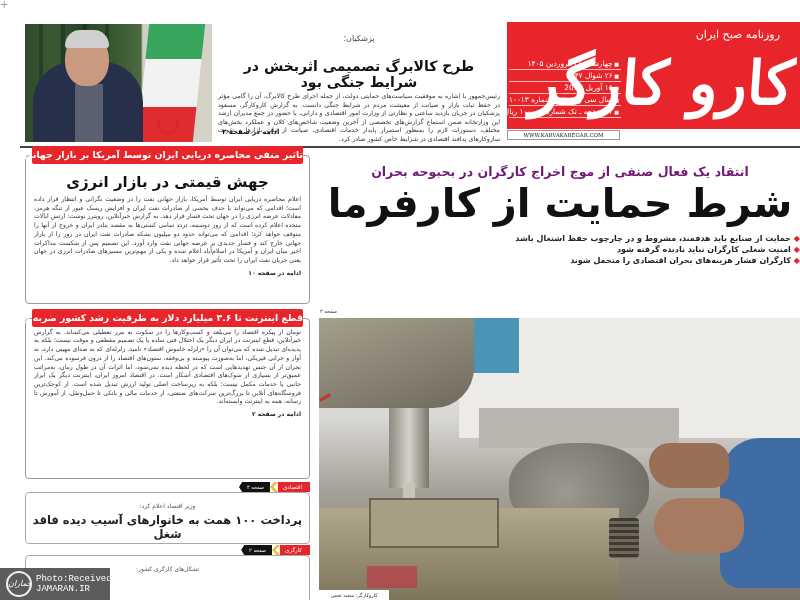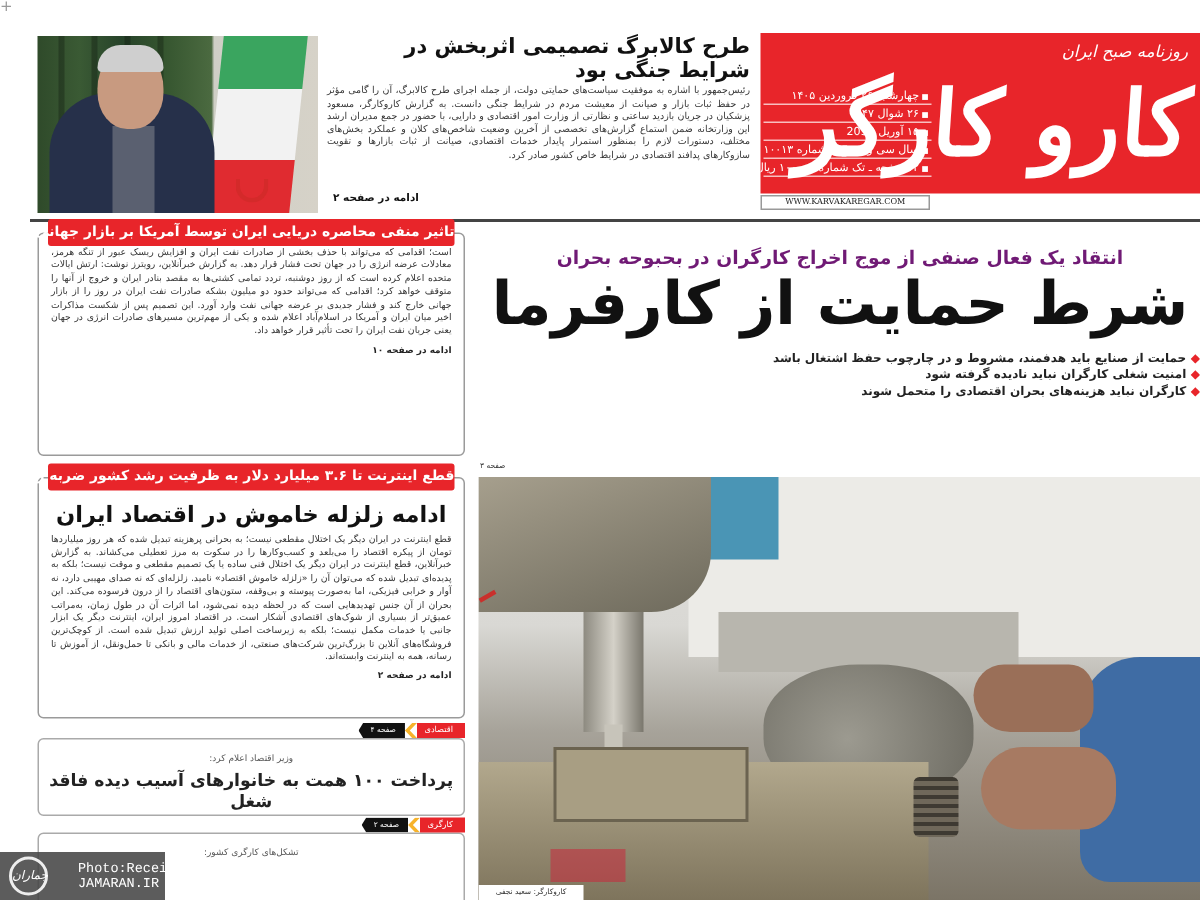--- a/index.html
+++ b/index.html
@@ -15,27 +15,27 @@
   .top-photo .flag { position: absolute; left: 118px; top: 0; width: 56px; height: 118px;
     background: linear-gradient(180deg, #3aa55f 0%, #3aa55f 30%, #f2f2f2 30%, #f2f2f2 70%, #e02b30 70%); transform: skewX(-6deg); }
   .top-photo .emblem { position: absolute; left: 132px; top: 95px; width: 22px; height: 16px; border: 3px solid #d42a2a; border-top: none; border-radius: 0 0 12px 12px; }
   .top-photo .person { position: absolute; left: 8px; top: 38px; width: 110px; height: 90px; background: #26304a; border-radius: 40px 40px 0 0; }
   .top-photo .shirt { position: absolute; left: 50px; top: 60px; width: 28px; height: 60px; background: #5a6070; }
   .top-photo .head { position: absolute; left: 40px; top: 8px; width: 44px; height: 54px; background: #c89a80; border-radius: 50% 50% 45% 45%; }
   .top-photo .hair { position: absolute; left: 40px; top: 6px; width: 44px; height: 18px; background: #cfcfcf; border-radius: 22px 22px 4px 4px; }
 
   .top-story { position: absolute; left: 218px; top: 22px; width: 282px; height: 120px; direction: rtl; text-align: right; }
   .top-story .kicker { font-size: 8px; color: #444; text-align: center; margin-top: 12px; }
-  .top-story .headline { font-size: 14px; font-weight: bold; margin: 1px 0 2px; letter-spacing: -0.2px; }
+  .top-story .headline { font-size: 14px; font-weight: bold; text-align: center; margin: 15px 0 2px; letter-spacing: -0.2px; }
   .top-story .body { font-size: 6.3px; line-height: 8.6px; color: #333; text-align: justify; }
   .top-story .cont { position: absolute; left: 4px; bottom: 6px; font-size: 7px; font-weight: bold; direction: rtl; }
 
   
   .masthead { position: absolute; left: 507px; top: 22px; width: 293px; height: 107px; background: #e8252a; direction: rtl; overflow: hidden; }
-  .masthead .tagline { position: absolute; right: 8px; top: 6px; font-family: "DejaVu Serif", serif; font-style: italic; font-size: 11px; color: #fff; }
+  .masthead .tagline { position: absolute; right: 20px; top: 6px; font-family: "DejaVu Serif", serif; font-size: 11px; color: #fff; }
   .masthead .logo { position: absolute; right: 6px; top: 18px; font-family: "DejaVu Serif", serif; font-weight: bold; font-size: 60px; line-height: 86px; color: #fff; letter-spacing: -2px; transform: skewX(-4deg); }
   .masthead .info { position: absolute; left: 2px; top: 36px; width: 112px; }
   .masthead .info div { font-size: 7.4px; color: #fff; border-bottom: 1px solid rgba(255,255,255,0.7); padding: 1px 2px 1px 0; white-space: nowrap; text-align: right; }
   .masthead .info div::before { content: "■ "; font-size: 5px; }
   .url-bar { position: absolute; left: 507px; top: 130px; width: 113px; height: 10px; background: #fff; border: 1px solid #999; font-family: "DejaVu Serif", serif; font-size: 5.4px; line-height: 8px; text-align: center; color: #222; }
 
   .rule { position: absolute; left: 20px; top: 146px; width: 780px; height: 2px; background: #444; }
 
   
   .main-story { position: absolute; left: 320px; top: 148px; width: 480px; direction: rtl; text-align: center; }
@@ -82,21 +82,21 @@
   .brief { position: absolute; left: 25px; width: 285px; border: 1px solid #aaa; border-radius: 4px; direction: rtl; text-align: center; }
   .brief .tag { position: absolute; right: -1px; top: -11px; height: 10px; display: flex; direction: rtl; }
   .brief .tag .cat { background: #e8252a; color: #fff; font-size: 5.5px; line-height: 10px; padding: 0 8px 0 5px; }
   .brief .tag .chev { background: #f7b32b; width: 8px; clip-path: polygon(100% 0, 40% 50%, 100% 100%, 60% 100%, 0 50%, 60% 0); }
   .brief .tag .page { background: #111; color: #fff; font-size: 5px; line-height: 10px; padding: 0 6px 0 8px; clip-path: polygon(0 50%, 10% 0, 100% 0, 100% 100%, 10% 100%); }
   .brief .kicker { font-size: 6px; color: #555; margin-top: 9px; }
   .brief .headline { font-size: 11.5px; font-weight: bold; margin-top: 4px; color: #222; }
   .brief1 { top: 492px; height: 52px; }
   .brief2 { top: 555px; height: 50px; }
 
-  .credit { position: absolute; left: 0; top: 568px; width: 110px; height: 32px; background: rgba(70,70,70,0.88); display: flex; align-items: center; gap: 16px; }
+  .credit { position: absolute; left: 0; top: 568px; width: 110px; height: 32px; background: rgba(70,70,70,0.88); display: flex; align-items: center; }
   .credit .logo-circle { width: 26px; height: 26px; border: 2px solid #eee; border-radius: 50%; margin: 0 4px 0 6px; color: #fff; font-size: 8px; text-align: center; line-height: 22px; font-style: italic; }
   .credit .txt { color: #fff; font-family: Liberation Mono, monospace; font-size: 9px; line-height: 10px; }
 </style>
 </head>
 <body>
 
 <div class="crosshair">+</div>
 
 <div class="top-photo" title="پزشکیان در کنار پرچم ایران">
   <div class="curtain" style="left:14px"></div>
@@ -105,20 +105,21 @@
   <div class="curtain" style="left:80px"></div>
   <div class="flag"></div>
   <div class="emblem"></div>
   <div class="person"></div>
   <div class="shirt"></div>
   <div class="head"></div>
   <div class="hair"></div>
 </div>
 
 <div class="top-story">
+  <div class="kicker">پزشکیان:</div>
   <div class="headline">طرح کالابرگ تصمیمی اثربخش در شرایط جنگی بود</div>
   <div class="body">رئیس‌جمهور با اشاره به موفقیت سیاست‌های حمایتی دولت، از جمله اجرای طرح کالابرگ، آن را گامی مؤثر در حفظ ثبات بازار و صیانت از معیشت مردم در شرایط جنگی دانست. به گزارش کاروکارگر، مسعود پزشکیان در جریان بازدید ساعتی و نظارتی از وزارت امور اقتصادی و دارایی، با حضور در جمع مدیران ارشد این وزارتخانه ضمن استماع گزارش‌های تخصصی از آخرین وضعیت شاخص‌های کلان و عملکرد بخش‌های مختلف، دستورات لازم را بمنظور استمرار پایدار خدمات اقتصادی، صیانت از ثبات بازارها و تقویت سازوکارهای پدافند اقتصادی در شرایط خاص کشور صادر کرد.</div>
   <div class="cont">ادامه در صفحه ۲</div>
 </div>
 
 <div class="masthead">
   <div class="tagline">روزنامه صبح ایران</div>
   <div class="logo">کارو کارگر</div>
   <div class="info">
     <div>چهارشنبه ۲۶ فروردین ۱۴۰۵</div>
@@ -133,21 +134,21 @@
 <div class="rule"></div>
 
 <div class="main-story">
   <div class="super">انتقاد یک فعال صنفی از موج اخراج کارگران در بحبوحه بحران</div>
   <div class="headline">
     <div>شرط حمایت از کارفرما</div>
   </div>
   <ul>
     <li><span class="dot">◆</span><span>حمایت از صنایع باید هدفمند، مشروط و در چارچوب حفظ اشتغال باشد</span></li>
     <li><span class="dot">◆</span><span>امنیت شغلی کارگران نباید نادیده گرفته شود</span></li>
-    <li><span class="dot">◆</span><span>کارگران نباید هزینه‌های بحران اقتصادی را متحمل شوند</span></li>
+    <li><span class="dot">◆</span><span>کارگران فشار هزینه‌های بحران اقتصادی را متحمل شوند</span></li>
   </ul>
   <div class="page-ref">صفحه ۳</div>
 </div>
 
 <div class="main-photo">
   <div class="wall"></div>
   <div class="shelf"></div>
   <div class="blue-tank"></div>
   <div class="mill-head"></div>
   <div class="red-wire"></div>
@@ -159,27 +160,27 @@
   <div class="gear"></div>
   <div class="sleeve"></div>
   <div class="hand1"></div>
   <div class="hand2"></div>
   <div class="watermark"></div>
   <div class="caption">کاروکارگر: سعید نجفی</div>
 </div>
 
 <div class="box box1">
   <div class="red-label">تاثیر منفی محاصره دریایی ایران توسط آمریکا بر بازار جهانی نفت</div>
+  <div class="headline">جهش قیمتی در بازار انرژی</div>
   <div class="body">اعلام محاصره دریایی ایران توسط آمریکا، بازار جهانی نفت را در وضعیت نگرانی و انتظار قرار داده است؛ اقدامی که می‌تواند با حذف بخشی از صادرات نفت ایران و افزایش ریسک عبور از تنگه هرمز، معادلات عرضه انرژی را در جهان تحت فشار قرار دهد. به گزارش خبرآنلاین، رویترز نوشت: ارتش ایالات متحده اعلام کرده است که از روز دوشنبه، تردد تمامی کشتی‌ها به مقصد بنادر ایران و خروج از آنها را متوقف خواهد کرد؛ اقدامی که می‌تواند حدود دو میلیون بشکه صادرات نفت ایران در روز را از بازار جهانی خارج کند و فشار جدیدی بر عرضه جهانی نفت وارد آورد. این تصمیم پس از شکست مذاکرات اخیر میان ایران و آمریکا در اسلام‌آباد اعلام شده و یکی از مهم‌ترین مسیرهای صادرات انرژی در جهان یعنی جریان نفت ایران را تحت تأثیر قرار خواهد داد.</div>
   <div class="cont">ادامه در صفحه ۱۰</div>
 </div>
 
 <div class="box box2">
   <div class="red-label">قطع اینترنت تا ۳.۶ میلیارد دلار به ظرفیت رشد کشور ضربه زد</div>
-  <div class="headline">ادامه زلزله خاموش در اقتصاد ایران</div>
   <div class="body">قطع اینترنت در ایران دیگر یک اختلال مقطعی نیست؛ به بحرانی پرهزینه تبدیل شده که هر روز میلیاردها تومان از پیکره اقتصاد را می‌بلعد و کسب‌وکارها را در سکوت به مرز تعطیلی می‌کشاند. به گزارش خبرآنلاین، قطع اینترنت در ایران دیگر یک اختلال فنی ساده یا یک تصمیم مقطعی و موقت نیست؛ بلکه به پدیده‌ای تبدیل شده که می‌توان آن را «زلزله خاموش اقتصاد» نامید. زلزله‌ای که نه صدای مهیبی دارد، نه آوار و خرابی فیزیکی، اما به‌صورت پیوسته و بی‌وقفه، ستون‌های اقتصاد را از درون فرسوده می‌کند. این بحران از آن جنس تهدیدهایی است که در لحظه دیده نمی‌شود، اما اثرات آن در طول زمان، به‌مراتب عمیق‌تر از بسیاری از شوک‌های اقتصادی آشکار است. در اقتصاد امروز ایران، اینترنت دیگر یک ابزار جانبی یا خدمات مکمل نیست؛ بلکه به زیرساخت اصلی تولید ارزش تبدیل شده است. از کوچک‌ترین فروشگاه‌های آنلاین تا بزرگ‌ترین شرکت‌های صنعتی، از خدمات مالی و بانکی تا حمل‌ونقل، از آموزش تا رسانه، همه به اینترنت وابسته‌اند.</div>
   <div class="cont">ادامه در صفحه ۲</div>
 </div>
 
 <div class="brief brief1">
   <div class="tag">
     <span class="cat">اقتصادی</span>
     <span class="chev"></span>
     <span class="page">صفحه ۴</span>
   </div>

